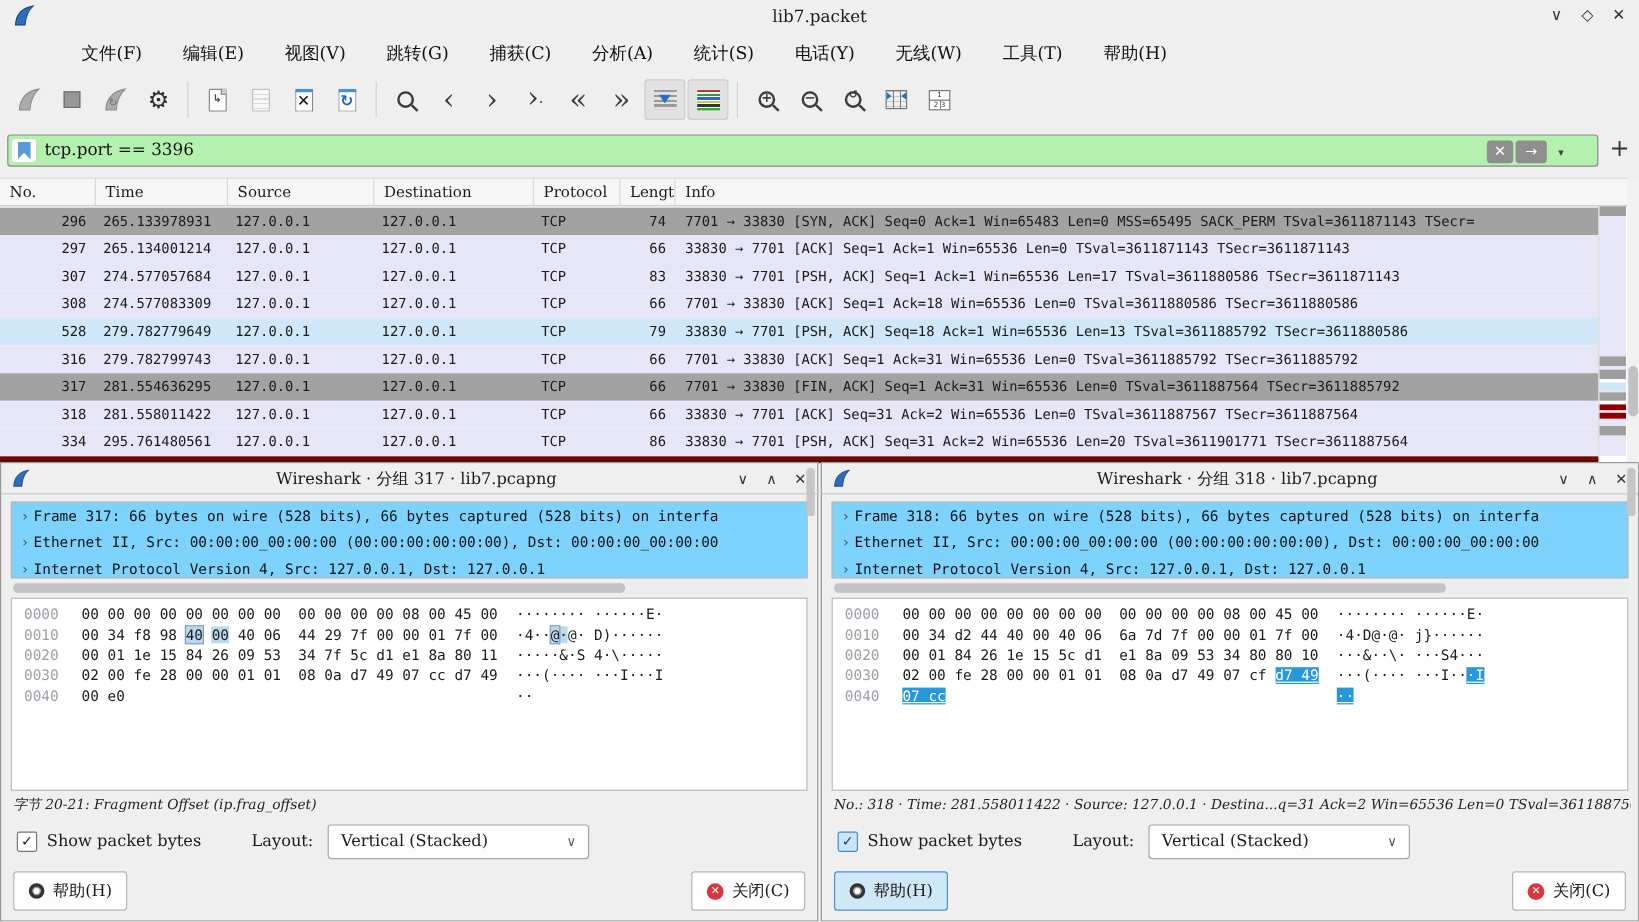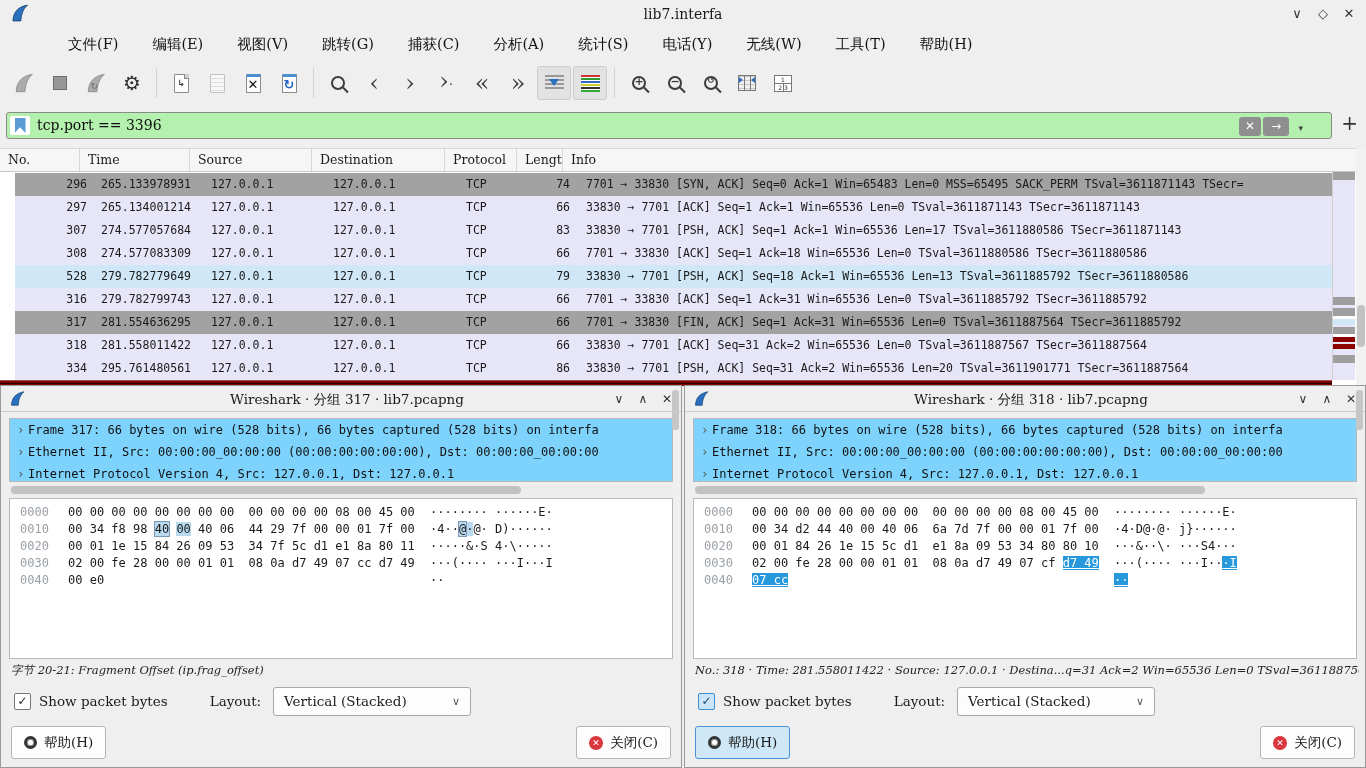--- a/index.html
+++ b/index.html
@@ -54,21 +54,21 @@
   .fctl { position:absolute; top:4px; width:22px; height:19px; background:#8f8f8f; border-radius:3px; color:#fff; text-align:center; line-height:19px; font-size:12px; font-family:"DejaVu Sans",sans-serif; }
   #f-clear { right:70px; }
   #f-apply { right:42px; width:26px; }
   #f-caret { position:absolute; right:28px; top:10px; font-size:9px; color:#444; }
   #f-add { position:absolute; right:8px; top:1px; font-size:20px; color:#333; }
 
   
   #plist { position:absolute; left:0; top:148px; width:1366px; height:237px; background:#fff; }
   #phead { position:absolute; left:0; top:0; width:1366px; height:24px; background:#f6f6f6; border-top:1px solid #d8d8d8; border-bottom:1px solid #c8c8c8; display:grid; grid-template-columns:80px 110px 122px 133px 72px 46px 1fr; }
   #phead .hcell { font-size:12.5px; line-height:22px; padding-left:8px; border-right:1px solid #d8d8d8; overflow:hidden; white-space:nowrap; }
-  #prows { position:absolute; left:15px; top:25px; width:1332px; }
+  #prows { position:absolute; left:0; top:25px; width:1332px; }
   .prow { display:grid; grid-template-columns:80px 110px 122px 133px 72px 46px 1fr; height:23px; font-size:11.5px; line-height:23px; white-space:nowrap; }
   .prow.lav { background:#e6e6f8; }
   .prow.graybg { background:#a2a2a2; }
   .prow.blue { background:#cfe7f6; }
   .prow .c { overflow:hidden; }
   .prow .no { text-align:right; padding-right:8px; }
   .prow .t, .prow .s, .prow .d, .prow .p { padding-left:6px; }
   .prow .l { text-align:right; padding-right:8px; }
   .prow .i { padding-left:8px; }
   #redband { position:absolute; left:0; top:232px; width:1332px; height:6px; background:linear-gradient(#a05050 0 1px,#7c0000 1px 3px,#240000 3px 4px,#7c0000 4px 6px); }
@@ -98,42 +98,42 @@
   .hxrow .as { margin-left:10px; }
   .seg-ha { background:#b9d9ef; outline:1px solid #7a9ab8; }
   .seg-hl { background:#b9d9ef; }
   .seg-hs { background:#2798dc; color:#fff;text-decoration:underline; }
   .dstatus { position:absolute; left:10px; top:277px; width:664px; font-style:italic; font-size:11.5px; color:#222; white-space:nowrap; overflow:hidden; }
   .dctrls { position:absolute; left:0; top:298px; width:100%; height:34px; display:flex; align-items:center; }
   .cbx { width:17px; height:17px; background:#fff; border:1px solid #777; border-radius:2px; margin-left:13px; text-align:center; line-height:15px; font-size:12px; color:#222; font-family:"DejaVu Sans",sans-serif; }
   .cbx.focused { background:#cce4f7; border-color:#3d8fd1; color:#14456e; }
   .cbxlabel { font-size:13.5px; margin-left:8px; }
   .laylabel { font-size:13.5px; margin-left:42px; }
-  .dropdown { position:relative; width:198px; height:29px; margin-left:12px; background:#fdfdfd; border:1px solid #a8a8a8; border-radius:3px; font-size:13.5px; line-height:27px; padding-left:10px; }
+  .dropdown { position:relative; width:218px; height:29px; margin-left:12px; background:#fdfdfd; border:1px solid #a8a8a8; border-radius:3px; font-size:13.5px; line-height:27px; padding-left:10px; }
   .dropdown .caret { position:absolute; right:10px; top:0; font-size:11px; color:#555; font-family:"DejaVu Sans",sans-serif; }
   .dbuttons { position:absolute; left:0; top:338px; width:100%; height:38px; }
   .btn { position:absolute; top:2px; height:33px; background:#fdfdfd; border:1px solid #b5b5b5; border-radius:3px; font-size:13.5px; display:flex; align-items:center; padding:0 12px; }
   .btn.help { left:10px; }
   .btn.help.focused { background:#cfe8f8; border-color:#4a90d2; }
   .btn.close { right:10px; }
   .helpico { width:13px; height:13px; border:3px solid #333; border-radius:50%; margin-right:7px; background:#fff; box-shadow:inset 0 0 0 1px #999; }
   .closeico { width:14px; height:14px; background:#d9363e; border-radius:50%; margin-right:7px; color:#fff; font-size:9px; line-height:14px; text-align:center; font-family:"DejaVu Sans",sans-serif; font-weight:bold; }
 </style>
 </head>
 <body>
 
 <div id="screen">
 
   <div id="titlebar">
     <span class="appicon">
       <svg width="20" height="20" viewBox="0 0 24 24">
           <path d="M3.5 21.5 C4 11 9.5 4.5 21 2.5 C15.5 7.5 13.5 14 13 21.5 Z" fill="#2a6fc0" stroke="#17406e" stroke-width="1"></path>
         </svg>
     </span>
-    <span class="title">lib7.interfa</span>
+    <span class="title">lib7.packet</span>
     <span class="winctrl" style="right:56px;">∨</span>
     <span class="winctrl" style="right:30px;">◇</span>
     <span class="winctrl" style="right:4px;">✕</span>
   </div>
 
   <div id="menubar">
       <span class="menu-item">文件(F)</span>
       <span class="menu-item">编辑(E)</span>
       <span class="menu-item">视图(V)</span>
       <span class="menu-item">跳转(G)</span>

